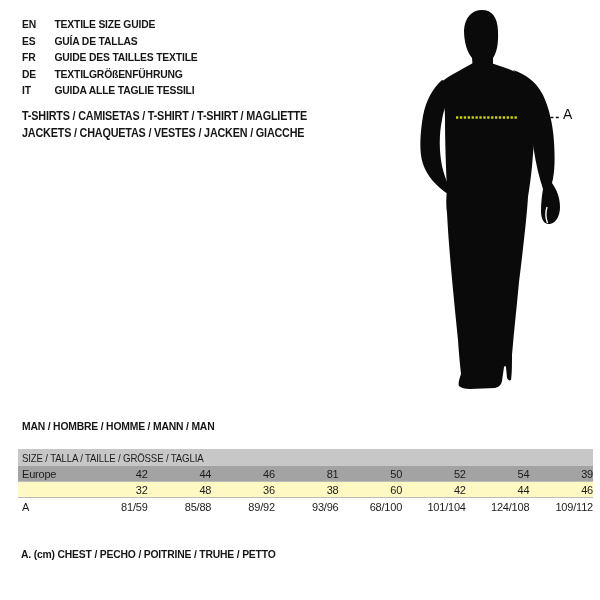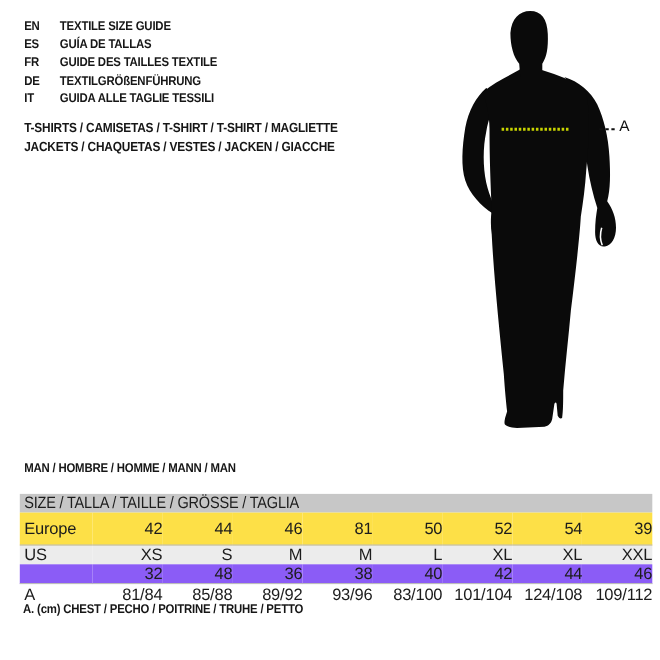--- a/index.html
+++ b/index.html
@@ -18,29 +18,29 @@
   .figure-wrap { position: absolute; left: 395px; top: 0; width: 205px; height: 400px; }
   .figure-svg { display: block; }
   .measure-a {
     position: absolute; left: 168px; top: 106px;
     font-size: 14px; font-weight: normal; color: #111;
   }
   .section-heading { left: 22px; top: 420px; font-size: 11.5px; }
   .size-table {
     position: absolute; left: 18px; top: 449px; width: 575px;
     border-collapse: collapse; table-layout: fixed;
-    font-size: 15px; letter-spacing: -0.2px; color: #1c1c1c;
+    font-size: 11px; letter-spacing: -0.2px; color: #1c1c1c;
   }
   .size-table td { padding: 0; text-align: right; vertical-align: middle; }
   .size-table td.lbl { text-align: left; padding-left: 4px; }
   tr.thead td { background: #c7c7c7; height: 17px; }
   tr.thead .cond { display: inline-block; transform: scaleX(0.88); transform-origin: 0 50%; white-space: nowrap; }
-  tr.r0 td { height: 29px; border-bottom: 1px solid #bcbcbc; background: #fde047; }
+  tr.r0 td { height: 15px; border-bottom: 1px solid #bcbcbc; background: #a3a3a3; }
   tr.r1 td { height: 16px; background: #ececec; }
-  tr.r2 td { height: 15px; background: #8b5cf6; border-bottom: 1px solid #bcbcbc; }
+  tr.r2 td { height: 15px; background: #fef9c3; border-bottom: 1px solid #bcbcbc; }
   tr.r3 td { height: 18px; background: #ffffff; }
   .footnote { left: 21px; top: 548px; font-size: 11.5px; }
 </style>
 </head>
 <body>
 
 <div class="page">
 
   <div class="bold-block lang-list">
     <div class="lang-row">
@@ -125,49 +125,38 @@
         <td class="lbl">Europe</td>
         <td>42</td>
         <td>44</td>
         <td>46</td>
         <td>81</td>
         <td>50</td>
         <td>52</td>
         <td>54</td>
         <td>39</td>
       </tr>
-      <tr class="r1">
-        <td class="lbl">US</td>
-        <td>XS</td>
-        <td>S</td>
-        <td>M</td>
-        <td>M</td>
-        <td>L</td>
-        <td>XL</td>
-        <td>XL</td>
-        <td>XXL</td>
-      </tr>
       <tr class="r2">
         <td class="lbl"></td>
         <td>32</td>
         <td>48</td>
         <td>36</td>
         <td>38</td>
-        <td>40</td>
+        <td>60</td>
         <td>42</td>
         <td>44</td>
         <td>46</td>
       </tr>
       <tr class="r3">
         <td class="lbl">A</td>
-        <td>81/84</td>
+        <td>81/59</td>
         <td>85/88</td>
         <td>89/92</td>
         <td>93/96</td>
-        <td>83/100</td>
+        <td>68/100</td>
         <td>101/104</td>
         <td>124/108</td>
         <td>109/112</td>
       </tr>
     </tbody>
   </table>
 
   <div class="bold-block footnote">A. (cm) CHEST / PECHO / POITRINE / TRUHE / PETTO</div>
 
 </div>

